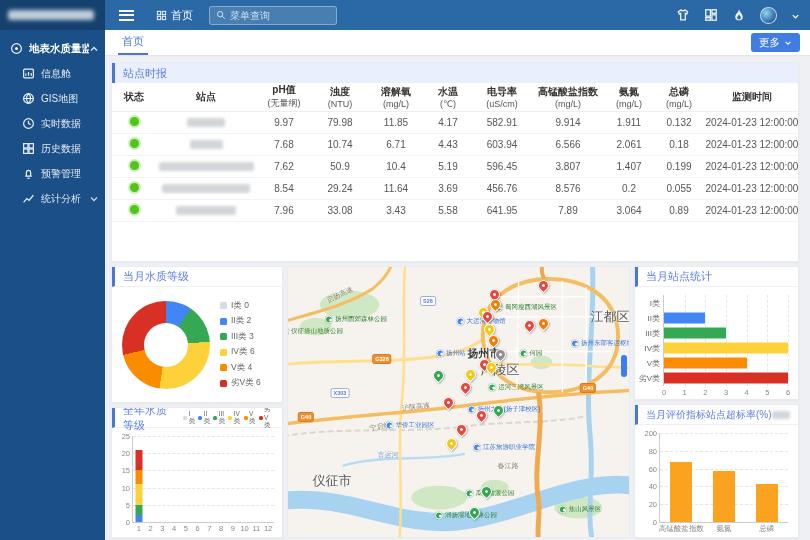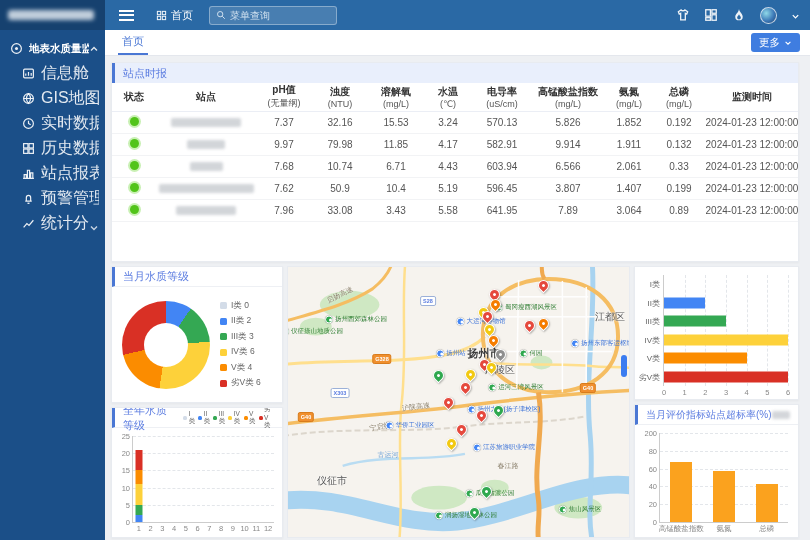--- a/index.html
+++ b/index.html
@@ -8,21 +8,21 @@
   .app { display:flex; width:810px; height:540px; }
 
   
   .sidebar { width:105px; background:#1b4f88; flex:none; display:flex; flex-direction:column; }
   .logo { height:30px; background:#16416f; display:flex; align-items:center; padding:0 8px; }
   .blur-block { display:inline-block; background:#dfe7ef; border-radius:3px; filter:blur(2px); opacity:.85; }
   .logo .blur-block { width:86px; height:10px; }
   .menu { padding-top:6px; }
   .m-group,.m-item { display:flex; align-items:center; height:25px; color:#fff; cursor:pointer; white-space:nowrap; }
   .m-group { padding:0 6px 0 10px; font-weight:bold; font-size:10.5px; }
-  .m-item { padding:0 6px 0 22px; color:rgba(255,255,255,.88); font-size:16px; }
+  .m-item { padding:0 6px 0 22px; color:rgba(255,255,255,.88); font-size:10px; }
   .m-ico { width:13px; height:13px; margin-right:6px; flex:none; display:inline-flex; }
   .m-ico svg { width:100%; height:100%; }
   .m-label { flex:1; overflow:hidden; }
   .m-chev { width:10px; height:10px; flex:none; opacity:.85; }
 
   
   .main { flex:1; display:flex; flex-direction:column; min-width:0; }
   .topbar { height:30px; background:#2a69a5; display:flex; align-items:center; color:#fff; padding:0 10px 0 14px; flex:none; }
   .hamburger { width:15px; height:11px; border-top:2px solid #fff; border-bottom:2px solid #fff; position:relative; margin-right:22px; cursor:pointer; }
   .hamburger::after { content:""; position:absolute; left:0; right:0; top:2.5px; height:2px; background:#fff; }
@@ -98,21 +98,21 @@
   .vbar-panel { height:134px; display:flex; flex-direction:column; }
   .vplot { position:relative; flex:1; margin:8px 10px 14px 24px; border-left:1px solid #ccc; border-bottom:1px solid #ccc; }
   .obar { position:absolute; bottom:0; width:22px; transform:translateX(-50%); background:#fba21e; }
 
   
   .map-panel { width:343px; height:272px; position:relative; flex:none; background:#f6f3ee; border:1px solid #e8ebf0; overflow:hidden; }
   .map-panel svg.base { position:absolute; inset:0; }
   .overlay { position:absolute; inset:0; }
   .m-city { position:absolute; transform:translate(-50%,-50%); color:#3d3d3d; font-weight:bold; text-shadow:0 0 2px #fff,0 0 2px #fff; white-space:nowrap; }
   .m-city.lg { font-size:11px; }
-  .m-city.sm { font-size:10px; font-weight:normal; color:#555; }
+  .m-city.sm { font-size:13px; font-weight:normal; color:#555; }
   .m-poi { position:absolute; transform:translate(-50%,-50%); display:flex; align-items:center; gap:2px; white-space:nowrap; font-size:6.5px; }
   .poi-dot { width:8px; height:8px; border-radius:50%; border:1px solid #fff; box-shadow:0 0 1px rgba(0,0,0,.4); flex:none; position:relative; }
   .poi-dot::after { content:""; position:absolute; left:2.5px; top:2.5px; width:3px; height:3px; background:#fff; border-radius:50%; }
   .m-poi.green { color:#2e7d32; } .m-poi.green .poi-dot { background:#2fa84f; }
   .m-poi.blue { color:#3b72d8; } .m-poi.blue .poi-dot { background:#4285f4; }
   .m-road { position:absolute; transform:translate(-50%,-50%); color:#8a7f6a; font-size:7px; white-space:nowrap; text-shadow:0 0 2px #fff; }
   .m-water { position:absolute; transform:translate(-50%,-50%); color:#6fa3d8; font-size:7px; white-space:nowrap; }
   .badge { position:absolute; transform:translate(-50%,-50%); font-size:5.5px; font-weight:bold; border-radius:2px; padding:0 2px; line-height:8px; }
   .badge.hw { background:#f08f2e; color:#fff; border:1px solid #d87c1d; }
   .badge.prov { background:#fff; color:#5b7ce0; border:1px solid #9bb0d8; }
@@ -176,28 +176,20 @@
               <rect x="6.5" y="1.5" width="4" height="4"></rect>
               <rect x="1.5" y="6.5" width="4" height="4"></rect>
               <rect x="6.5" y="6.5" width="4" height="4"></rect>
             </svg>
           </span>
           <span class="m-label">历史数据</span>
         </div>
         <div class="m-item">
           <span class="m-ico">
             <svg viewBox="0 0 12 12" fill="none" stroke="rgba(255,255,255,.92)" stroke-width="1.1">
-              <path d="M2,10.5 V7 h2 v3.5 M5,10.5 V3 h2 v7.5 M8,10.5 V5.5 h2 v5 M1,10.5 h10"></path>
-            </svg>
-          </span>
-          <span class="m-label">站点报表</span>
-        </div>
-        <div class="m-item">
-          <span class="m-ico">
-            <svg viewBox="0 0 12 12" fill="none" stroke="rgba(255,255,255,.92)" stroke-width="1.1">
               <path d="M3,8.5 h6 M4,8.5 V5.2 a2,2 0 0 1 4,0 V8.5 M5.2,10 a.9,.9 0 0 0 1.6,0"></path>
             </svg>
           </span>
           <span class="m-label">预警管理</span>
         </div>
         <div class="m-item">
           <span class="m-ico">
             <svg viewBox="0 0 12 12" fill="none" stroke="rgba(255,255,255,.92)" stroke-width="1.1">
               <path d="M1.5,9.5 L4.5,6 L6.5,7.8 L10.5,3"></path>
             </svg>
@@ -313,33 +305,20 @@
                 <th style="width: 50px;">
                   <div class="l1">总磷</div>
                   <div class="l2">(mg/L)</div>
                 </th>
                 <th style="width: 96px;">
                   <div class="l1">监测时间</div>
                 </th>
               </tr>
             </thead>
           <tbody id="tbody">
-              <tr>
-                <td><span class="dot"></span></td>
-                <td><span class="name-blur" style="width: 70px;"></span></td>
-                <td>7.37</td>
-                <td>32.16</td>
-                <td>15.53</td>
-                <td>3.24</td>
-                <td>570.13</td>
-                <td>5.826</td>
-                <td>1.852</td>
-                <td>0.192</td>
-                <td>2024-01-23 12:00:00</td>
-              </tr>
               <tr>
                 <td><span class="dot"></span></td>
                 <td><span class="name-blur" style="width: 38px;"></span></td>
                 <td>9.97</td>
                 <td>79.98</td>
                 <td>11.85</td>
                 <td>4.17</td>
                 <td>582.91</td>
                 <td>9.914</td>
                 <td>1.911</td>
@@ -349,34 +328,47 @@
               <tr>
                 <td><span class="dot"></span></td>
                 <td><span class="name-blur" style="width: 33px;"></span></td>
                 <td>7.68</td>
                 <td>10.74</td>
                 <td>6.71</td>
                 <td>4.43</td>
                 <td>603.94</td>
                 <td>6.566</td>
                 <td>2.061</td>
-                <td>0.33</td>
+                <td>0.18</td>
                 <td>2024-01-23 12:00:00</td>
               </tr>
               <tr>
                 <td><span class="dot"></span></td>
                 <td><span class="name-blur" style="width: 95px;"></span></td>
                 <td>7.62</td>
                 <td>50.9</td>
                 <td>10.4</td>
                 <td>5.19</td>
                 <td>596.45</td>
                 <td>3.807</td>
                 <td>1.407</td>
                 <td>0.199</td>
+                <td>2024-01-23 12:00:00</td>
+              </tr>
+              <tr>
+                <td><span class="dot"></span></td>
+                <td><span class="name-blur" style="width: 88px;"></span></td>
+                <td>8.54</td>
+                <td>29.24</td>
+                <td>11.64</td>
+                <td>3.69</td>
+                <td>456.76</td>
+                <td>8.576</td>
+                <td>0.2</td>
+                <td>0.055</td>
                 <td>2024-01-23 12:00:00</td>
               </tr>
               <tr>
                 <td><span class="dot"></span></td>
                 <td><span class="name-blur" style="width: 60px;"></span></td>
                 <td>7.96</td>
                 <td>33.08</td>
                 <td>3.43</td>
                 <td>5.58</td>
                 <td>641.95</td>
@@ -621,20 +613,21 @@
               <span class="pin" style="background: rgb(229, 73, 61); left: 168px; top: 157px;"></span>
               <span class="pin" style="background: rgb(242, 201, 18); left: 158px; top: 171px;"></span>
               <span class="pin" style="background: rgb(47, 168, 79); left: 193px; top: 219px;"></span>
               <span class="pin" style="background: rgb(47, 168, 79); left: 181px; top: 240px;"></span>
             </div>
           <span class="map-ctl"></span>
         </div>
 
         <div class="col-right">
           <section class="panel hbar-panel">
+            <div class="p-head">当月站点统计</div>
             <div class="hplot" id="hbar-plot">
                 <span class="hxtick" style="left: 0%;">0</span>
                 <div class="vgrid" style="left: 16.6667%;"></div>
                 <span class="hxtick" style="left: 16.6667%;">1</span>
                 <div class="vgrid" style="left: 33.3333%;"></div>
                 <span class="hxtick" style="left: 33.3333%;">2</span>
                 <div class="vgrid" style="left: 50%;"></div>
                 <span class="hxtick" style="left: 50%;">3</span>
                 <div class="vgrid" style="left: 66.6667%;"></div>
                 <span class="hxtick" style="left: 66.6667%;">4</span>

